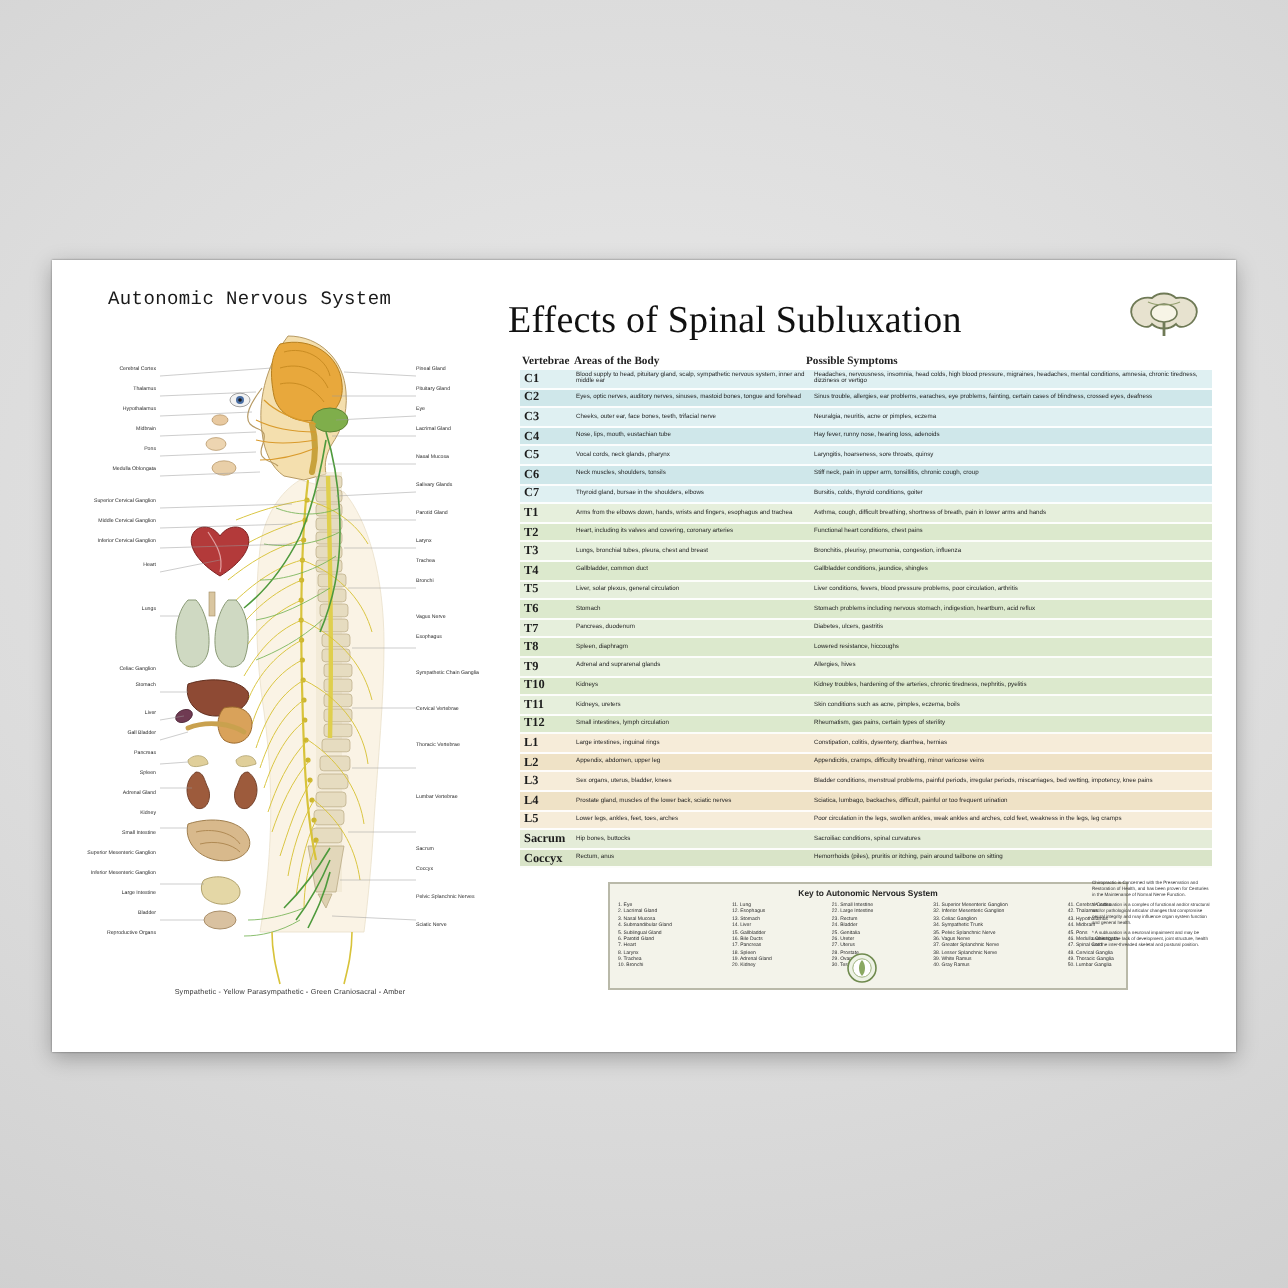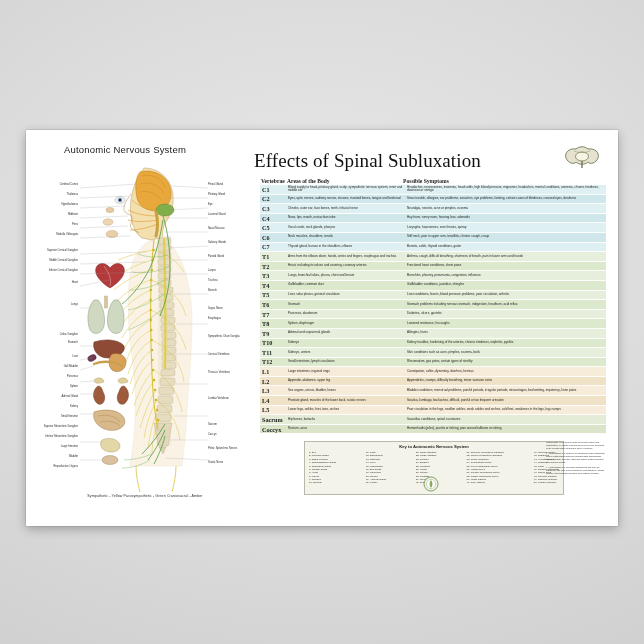--- a/index.html
+++ b/index.html
@@ -39,24 +39,25 @@
     overflow: hidden;
   }
   
   #left-panel {
     position: absolute;
     left: 0; top: 0;
     width: 222px; height: 384px;
   }
   #ans-title {
     position: absolute;
-    left: 32px; top: 8px;
+    left: 22px; top: 8px;
     font-size: 9.5px;
     color: #1a1a1a;
     letter-spacing: .2px;
+    font-family: Liberation Mono, monospace;
   }
   .figure-canvas {
     position: absolute;
     left: 0; top: 18px;
     width: 222px; height: 340px;
   }
   .ans-legend {
     position: absolute;
     left: 8px; top: 358px;
     width: 210px;

